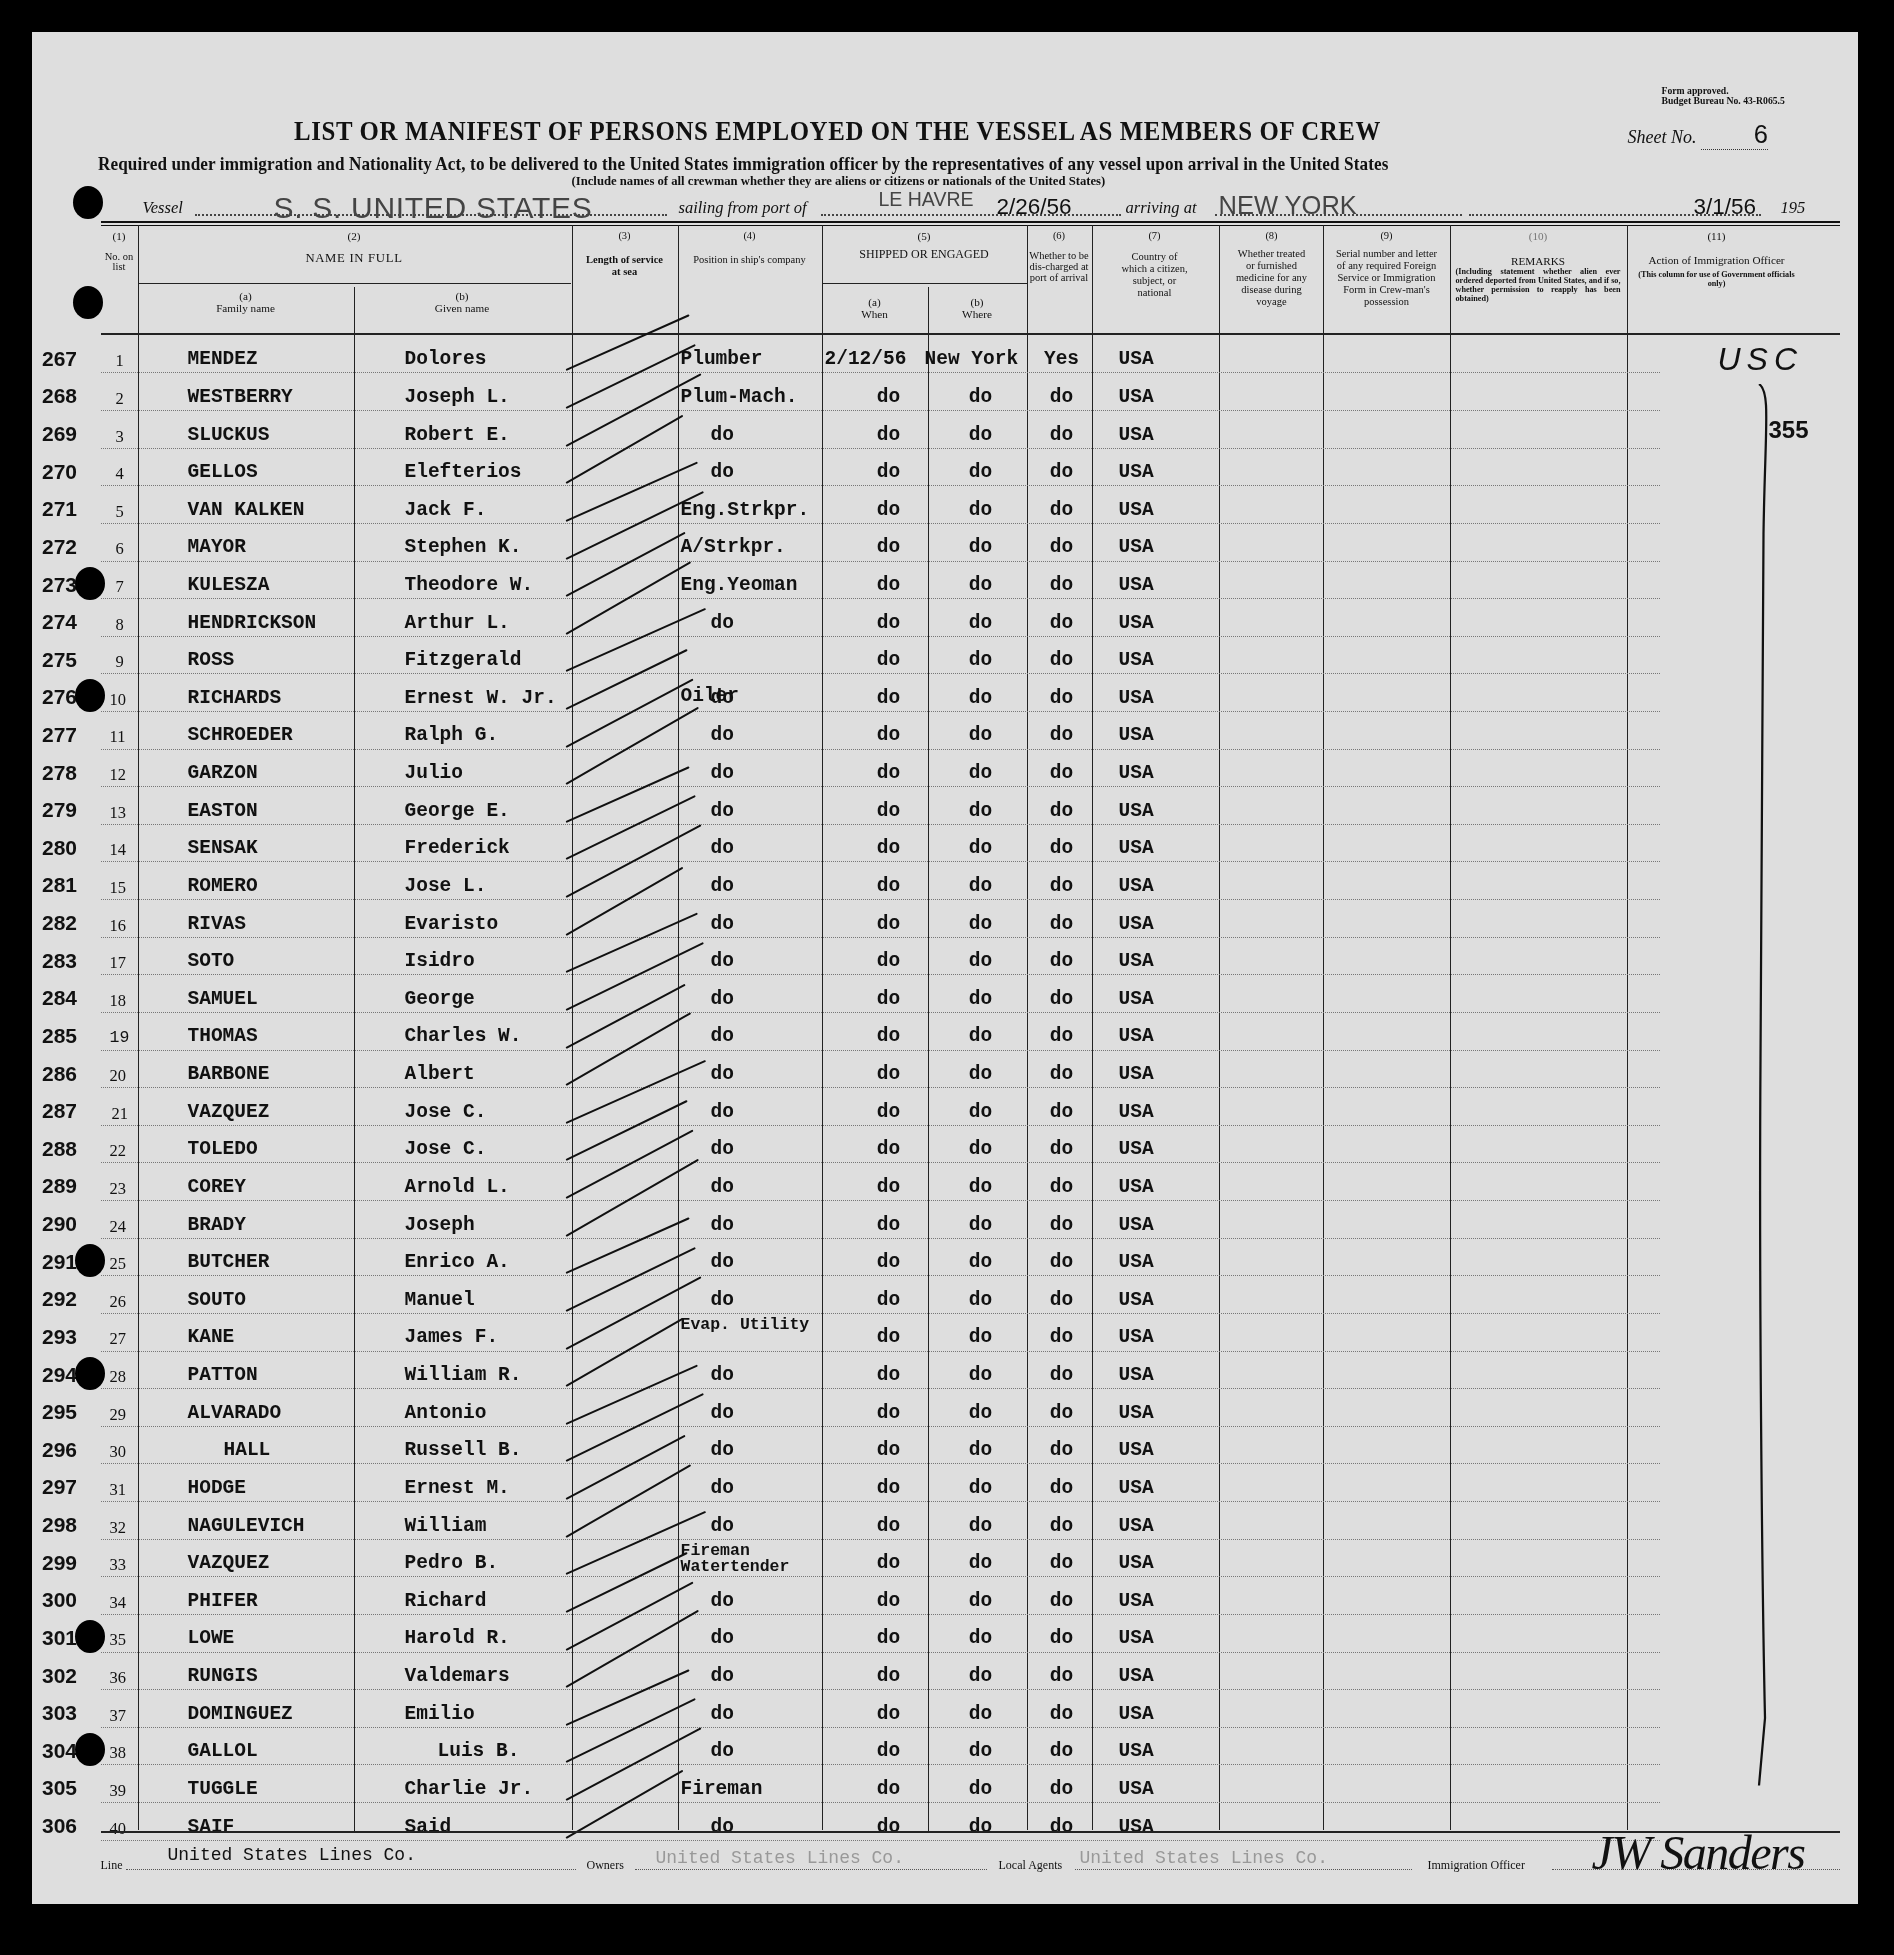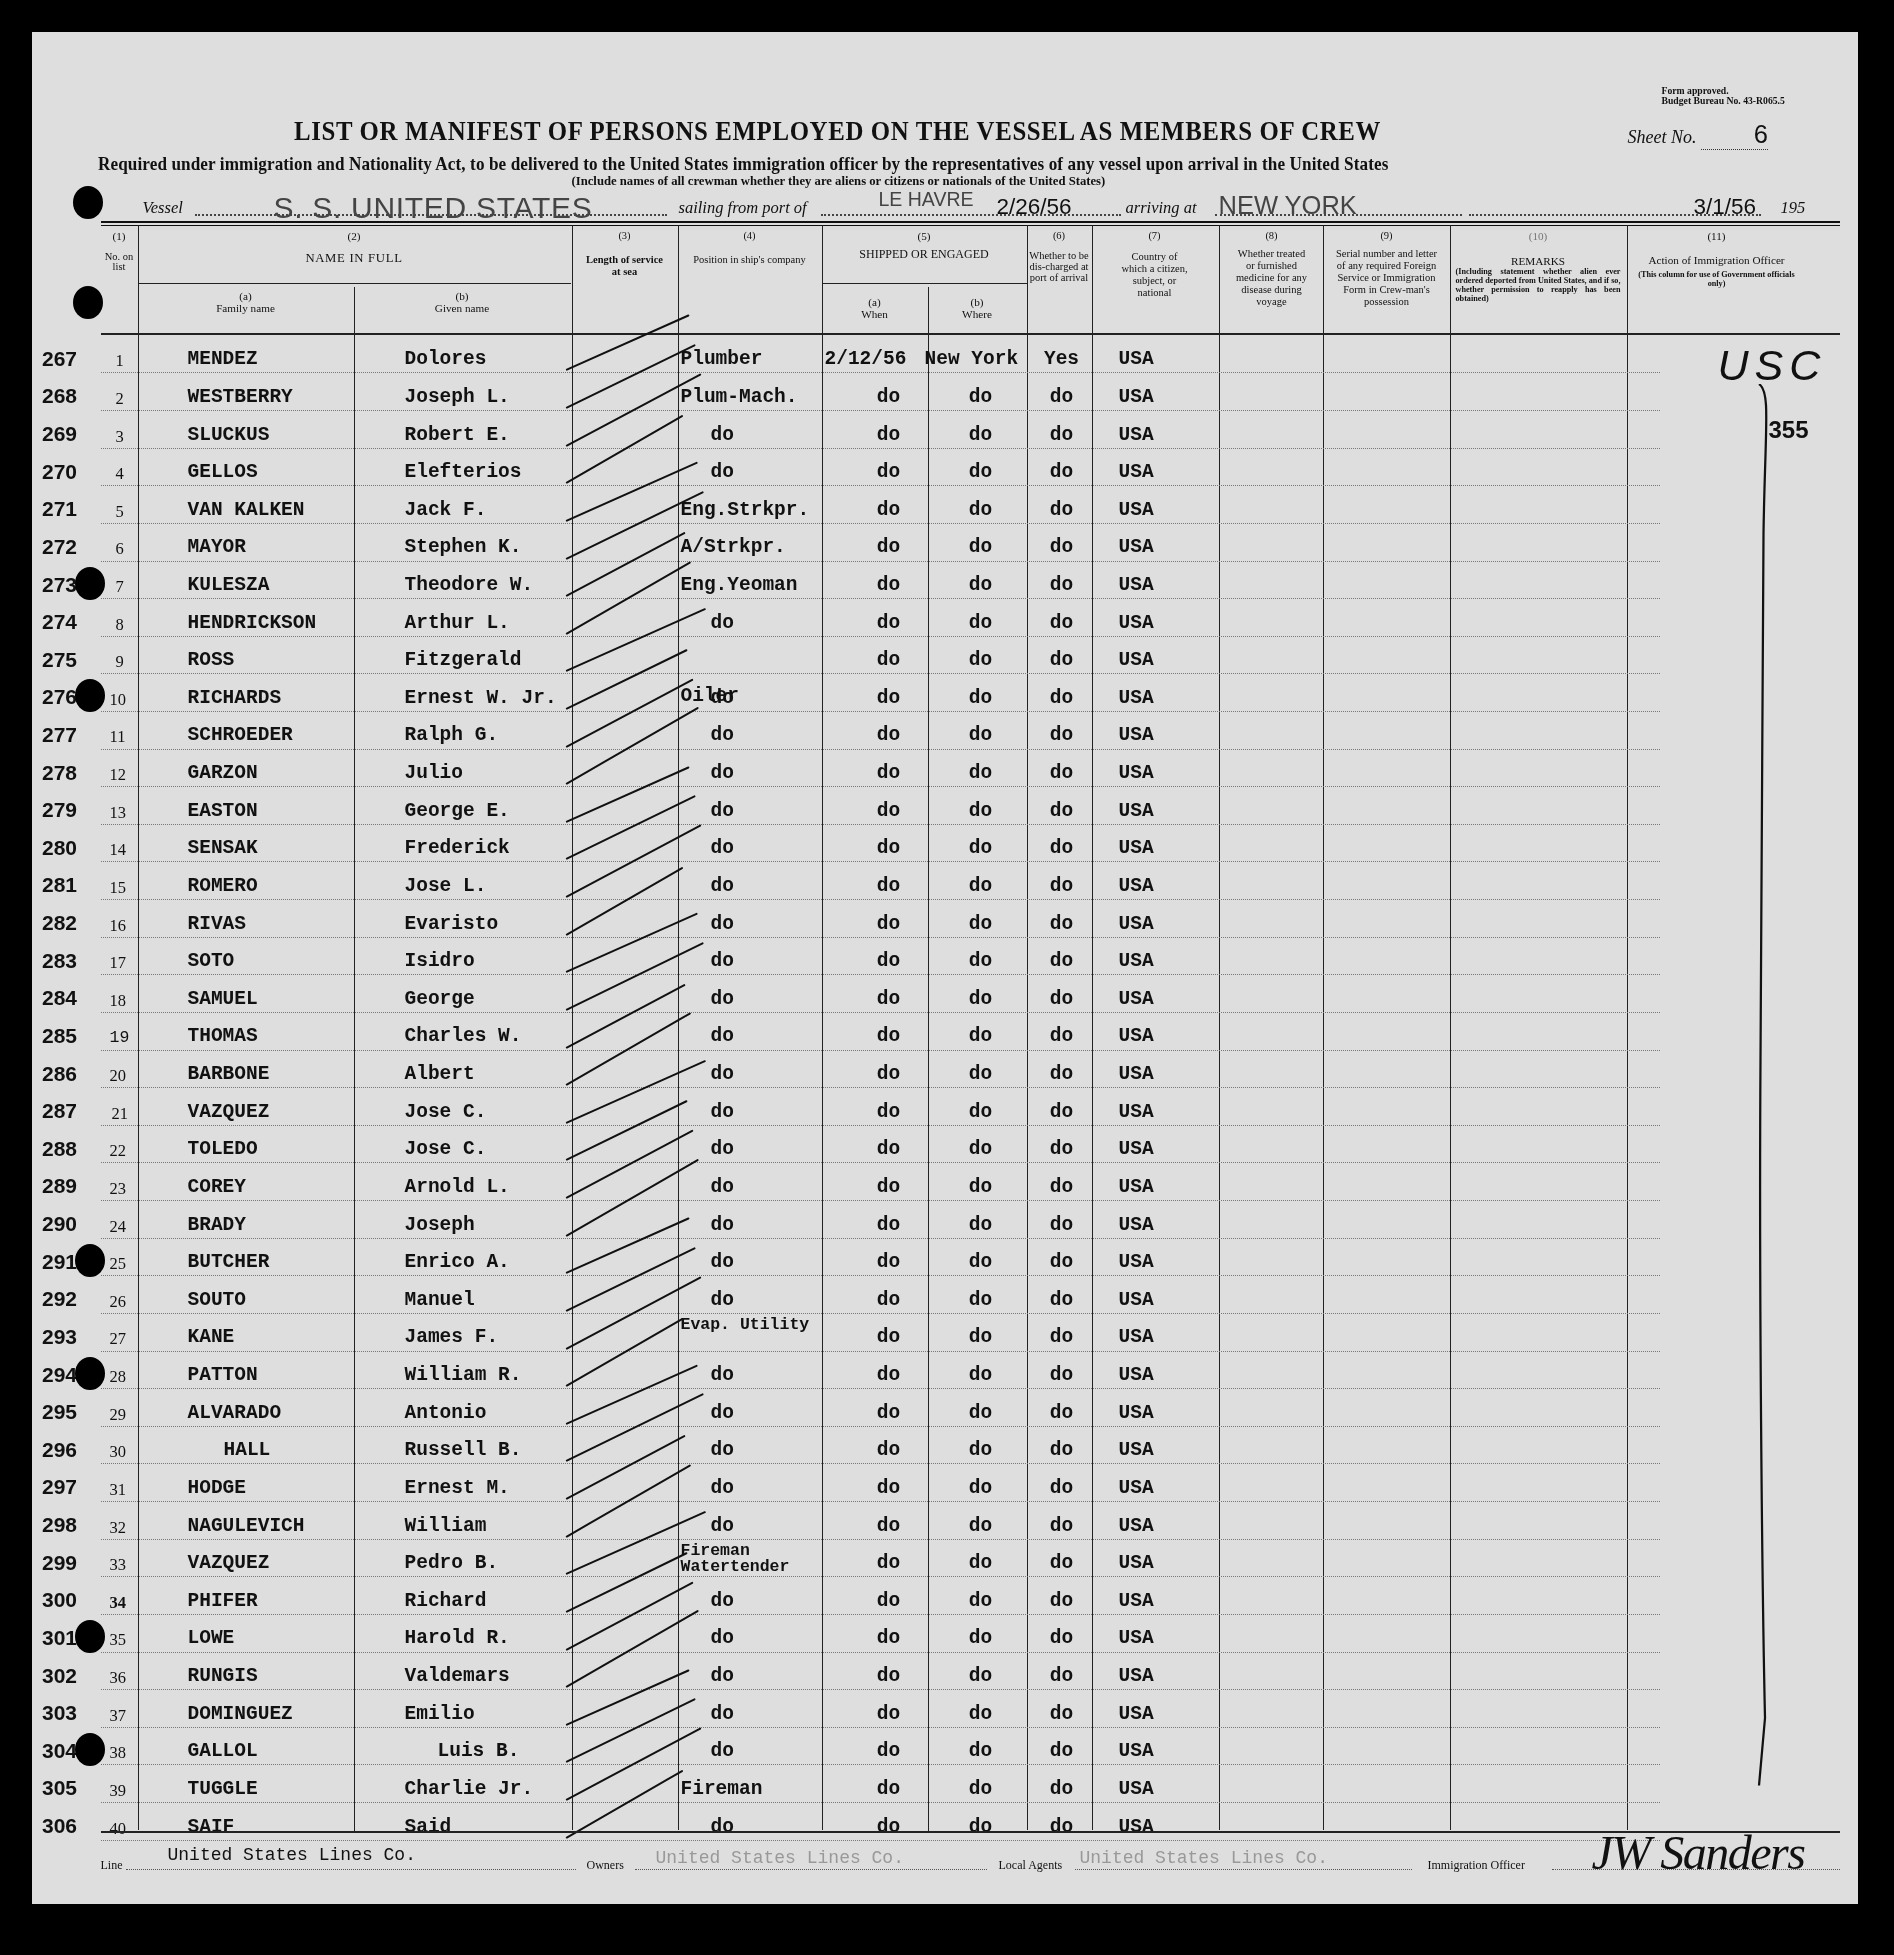--- a/index.html
+++ b/index.html
@@ -597,21 +597,21 @@
         <div class="cell" style="left: 649px; top: 1511px; font-size: 16.5px; line-height: 16.5px; white-space: normal; width: 135px;">Fireman Watertender</div>
         <div class="cell" style="left: 827px; top: 1520px; width: 60px; text-align: center;">do</div>
         <div class="cell" style="left: 919px; top: 1520px; width: 60px; text-align: center;">do</div>
         <div class="cell" style="left: 1004px; top: 1520px; width: 52px; text-align: center;">do</div>
         <div class="cell" style="left: 1087px; top: 1520px;">USA</div>
         <div class="check" style="left: 534px; top: 1541px; width: 153px; transform: rotate(-24deg);"></div>
       </div>
       <div>
         <div class="dotline" style="top: 1582px;"></div>
         <div class="seq" style="left: 10.5px; top: 1556px;">300</div>
-        <div class="lineno" style="left: 78px; top: 1561px; font-weight: bold;">34</div>
+        <div class="lineno" style="left: 78px; top: 1561px;">34</div>
         <div class="cell" style="left: 156px; top: 1558px;">PHIFER</div>
         <div class="cell" style="left: 373px; top: 1558px;">Richard</div>
         <div class="cell" style="left: 679px; top: 1558px;">do</div>
         <div class="cell" style="left: 827px; top: 1558px; width: 60px; text-align: center;">do</div>
         <div class="cell" style="left: 919px; top: 1558px; width: 60px; text-align: center;">do</div>
         <div class="cell" style="left: 1004px; top: 1558px; width: 52px; text-align: center;">do</div>
         <div class="cell" style="left: 1087px; top: 1558px;">USA</div>
         <div class="check" style="left: 534px; top: 1579px; width: 135px; transform: rotate(-26deg);"></div>
       </div>
       <div>
@@ -691,21 +691,21 @@
         <div class="cell" style="left: 827px; top: 1784px; width: 60px; text-align: center;">do</div>
         <div class="cell" style="left: 919px; top: 1784px; width: 60px; text-align: center;">do</div>
         <div class="cell" style="left: 1004px; top: 1784px; width: 52px; text-align: center;">do</div>
         <div class="cell" style="left: 1087px; top: 1784px;">USA</div>
         <div class="check" style="left: 534px; top: 1805px; width: 135px; transform: rotate(-30deg);"></div>
       </div>
     </div>
 
   <div class="hline" style="left:69px;top:1799px;width:1739px;height:2.2px;"></div>
 
-  <div class="abs sans" style="left:1686px;top:309px;font-size:43px;font-style:italic;font-weight:300;letter-spacing:6px;">USC</div>
+  <div class="abs sans" style="left:1686px;top:309px;font-size:32px;font-style:italic;font-weight:300;letter-spacing:6px;">USC</div>
   <div class="abs sans" style="left:1737px;top:384px;font-size:24px;font-weight:bold;">355</div>
   <svg class="abs" style="left:1724px;top:352px;" width="30" height="1409" viewBox="0 0 40 1880">
     <path d="M 4 0 C 20 10, 12 60, 10 200 L 6 900 C 4 1200, 8 1600, 12 1780 L 4 1870" stroke="#111" stroke-width="3" fill="none"></path>
   </svg>
 
   <div class="footer">
     <span class="lab" style="left:0;">Line</span>
     <span class="dots" style="left:25.5px;width:450px;"></span>
     <span class="val" style="left:67px;bottom:10.5px;">United States Lines Co.</span>
 

